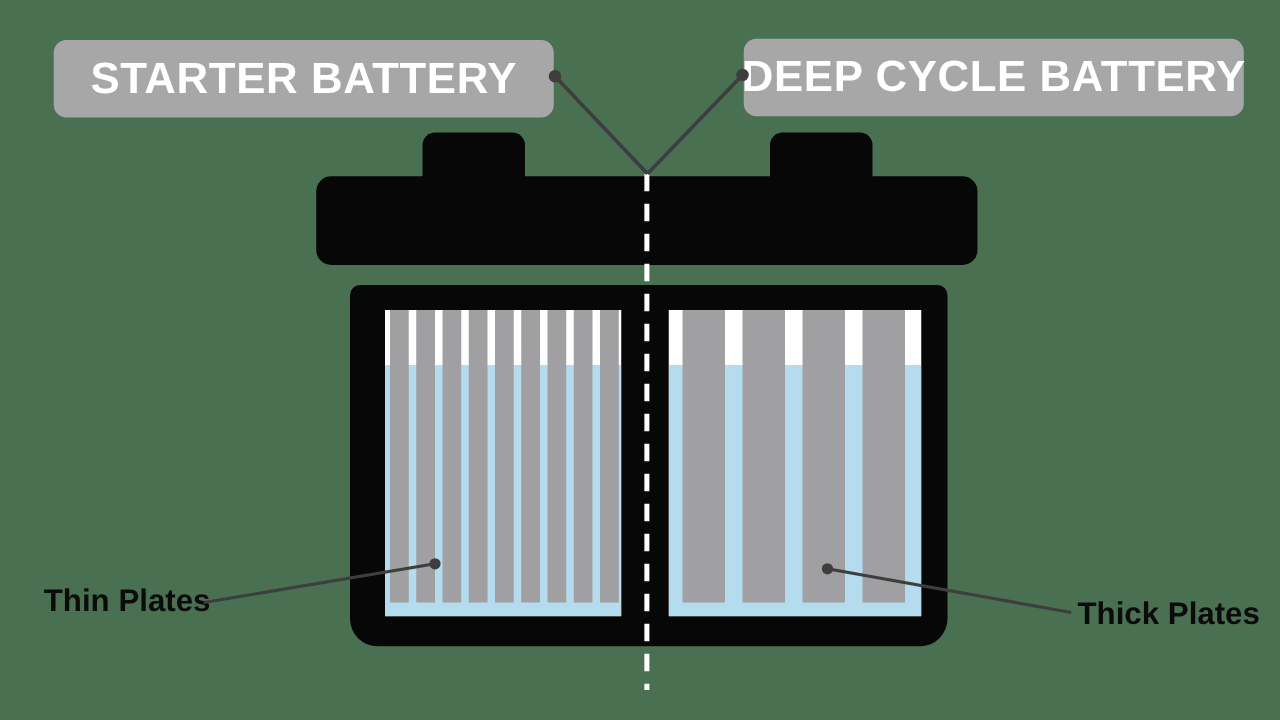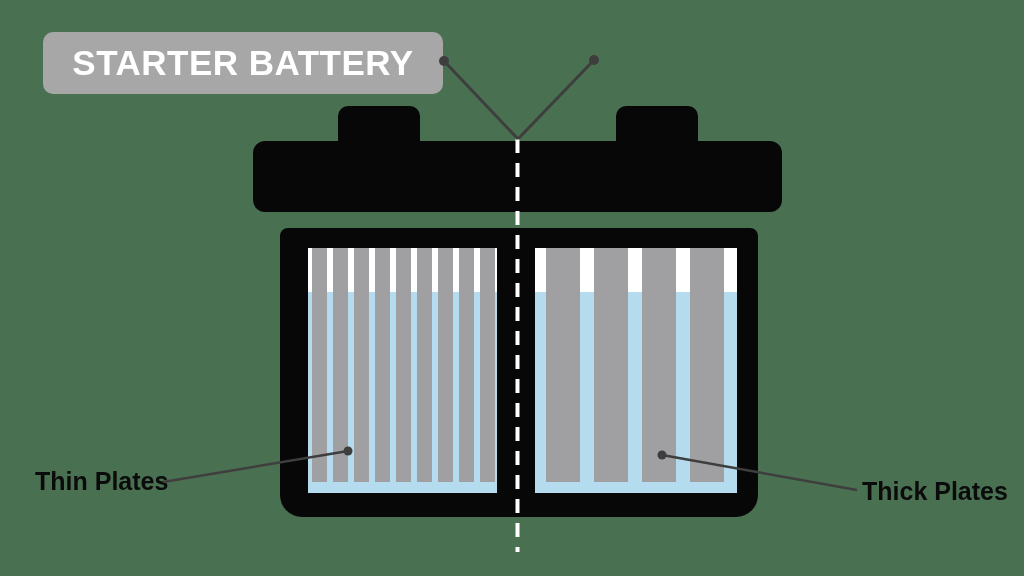--- a/index.html
+++ b/index.html
@@ -80,20 +80,23 @@
   }
 </style>
 </head>
 <body>
 
 <div class="stage">
 
   <div class="label-box left">
     <span>STARTER BATTERY</span>
   </div>
+  <div class="label-box right">
+    <span>DEEP CYCLE BATTERY</span>
+  </div>
 
   <div class="terminal left"></div>
   <div class="terminal right"></div>
   <div class="lid"></div>
 
   <div class="case">
     <div class="compartment cleft">
       <div class="liquid"></div>
       <div class="plates" style="left: 4px; gap: 6px;">
           <div class="plate" style="width: 15px;"></div>

